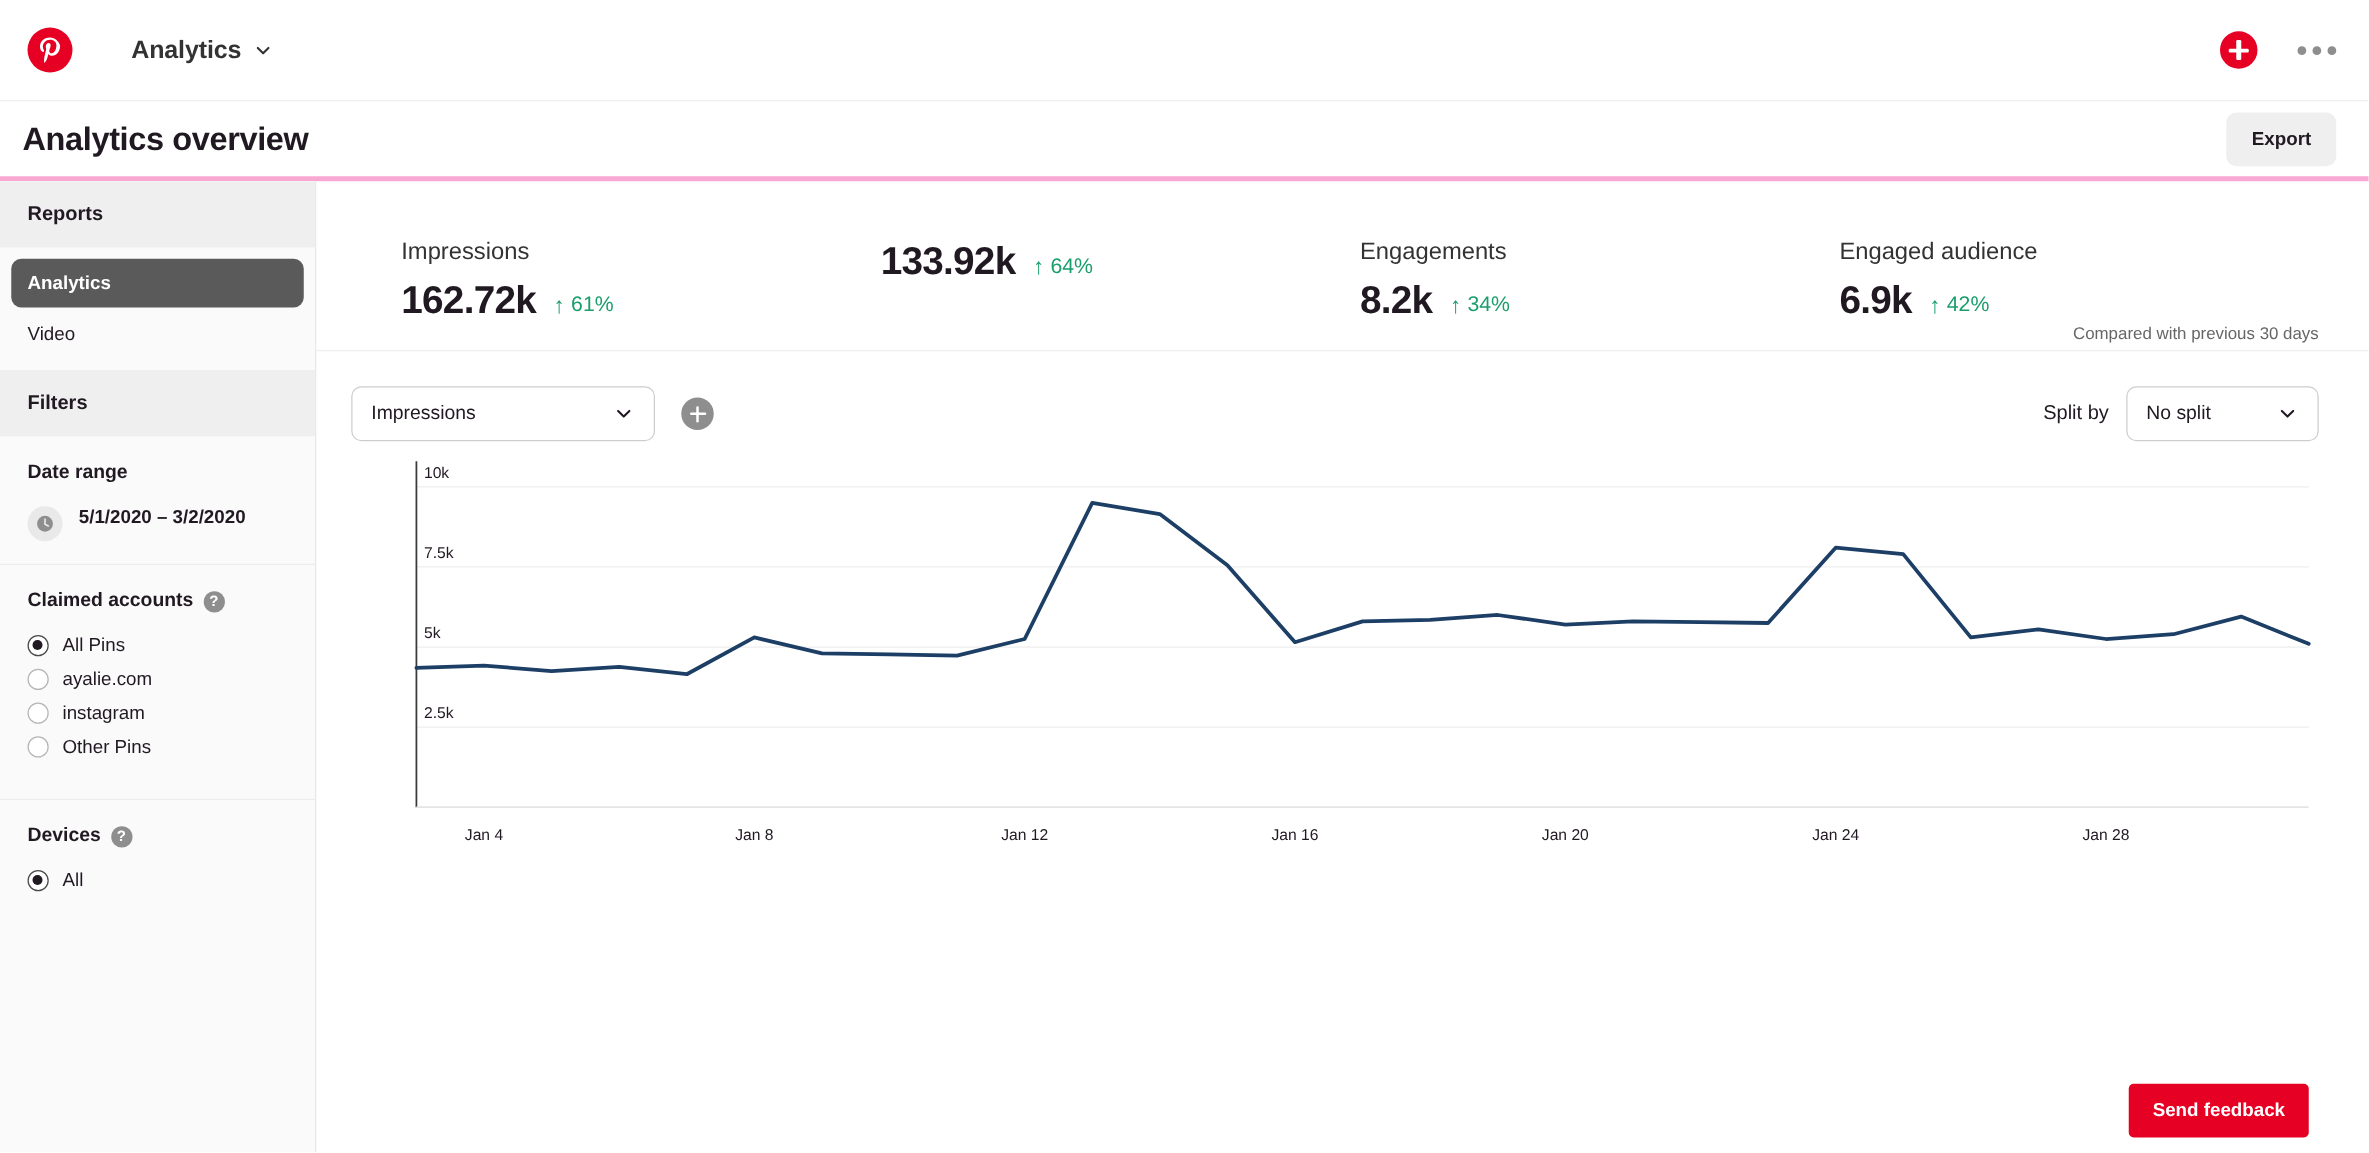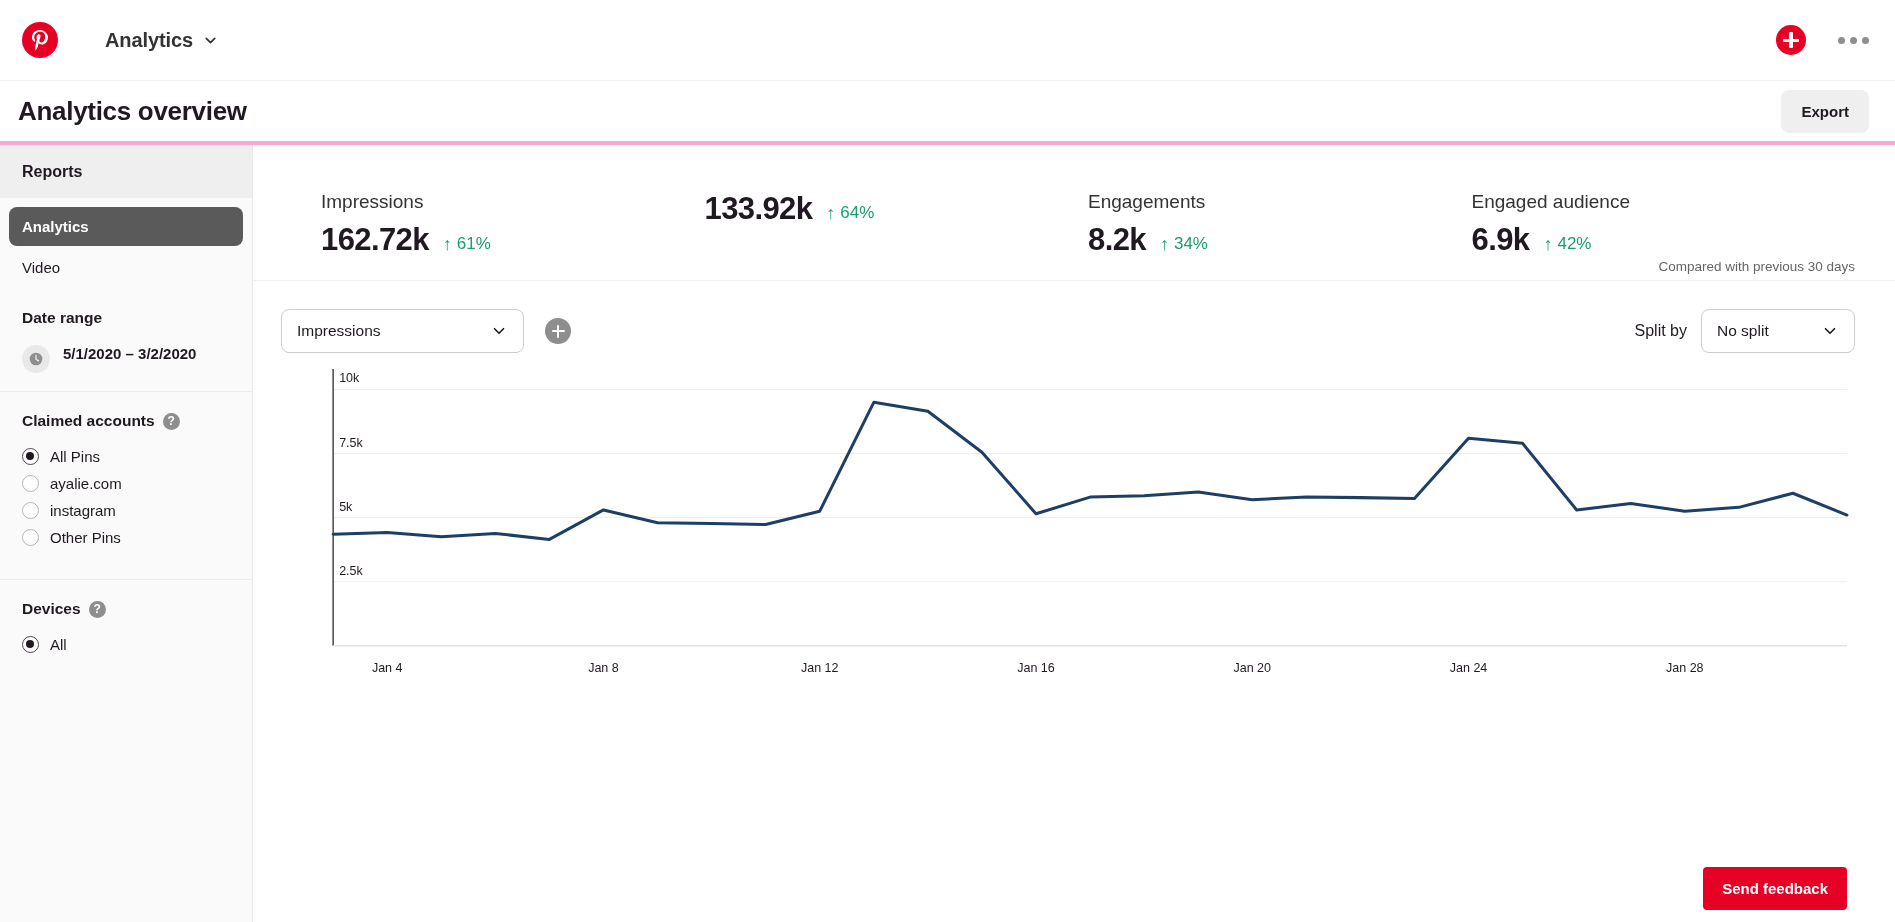--- a/index.html
+++ b/index.html
@@ -221,20 +221,21 @@
 </div>
 
 <div class="body-wrap">
 
   <aside class="sidebar">
     <div class="side-header">Reports</div>
     <div class="side-body">
       <div class="side-item active">Analytics</div>
       <div class="side-item">Video</div>
     </div>
+    <div class="side-header" style="margin-top:9px">Filters</div>
 
     <div class="filter-block">
       <div class="filter-title">Date range</div>
       <div class="date-row">
         <span class="clock-circle">
           <svg width="16" height="16" viewBox="0 0 24 24">
             <circle cx="12" cy="12" r="9.5" fill="#8e8e8e"></circle>
             <path d="M12 6.5v6l4 2.2" stroke="#e9e9e9" stroke-width="2" fill="none" stroke-linecap="round"></path>
           </svg>
         </span>

